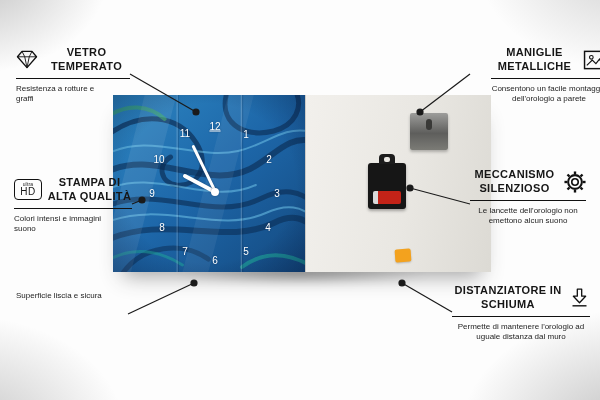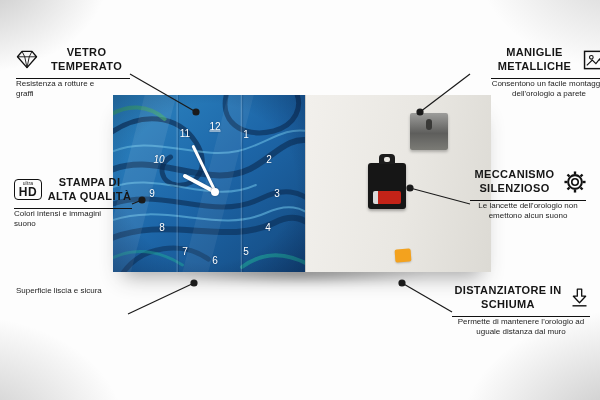--- a/index.html
+++ b/index.html
@@ -52,29 +52,29 @@
              background:linear-gradient(90deg,#d9d9d9 0 5px, #c32318 5px); }
   .foam-spacer { position:absolute; left:89px; top:154px; width:16px; height:13px; background:#f3a21e;
                  border-radius:2px; transform:rotate(-4deg); box-shadow:0 1px 2px rgba(0,0,0,0.2); }
 
   
   .callout { position:absolute; }
   .co-head { display:flex; align-items:center; gap:5px; border-bottom:1px solid #111; padding-bottom:4px; }
   .callout.right .co-head { flex-direction:row-reverse; }
   .co-title { flex:1; font-weight:bold; font-size:11px; line-height:1.25; letter-spacing:0.35px;
               text-align:center; }
-  .co-sub { font-size:8px; line-height:1.3; color:#1d1d1d; }
+  .co-sub { margin-top:5px; font-size:8px; line-height:1.3; color:#1d1d1d; }
   .callout.left  .co-sub { text-align:left; }
   .callout.right .co-sub { text-align:center; }
   .icon-box { flex:0 0 auto; display:flex; align-items:center; justify-content:center; }
 
   .uhd { width:26px; height:19px; border:1.5px solid #111; border-radius:4px; display:flex;
          flex-direction:column; align-items:center; justify-content:center; line-height:1; }
   .uhd .u { font-size:5px; letter-spacing:0.2px; }
-  .uhd .h { font-size:12px; font-weight:bold; letter-spacing:0.5px; }
+  .uhd .h { font-size:10px; font-weight:normal; letter-spacing:0.5px; }
 
   .co-vetro        { left:16px;  top:46px;  width:114px; }
   .co-stampa       { left:14px;  top:176px; width:118px; }
   .co-bordi        { left:16px;  top:286px; width:112px; }
   .co-maniglie     { left:491px; top:46px;  width:116px; }
   .co-meccanismo   { left:470px; top:168px; width:116px; }
   .co-distanziatore{ left:452px; top:284px; width:138px; }
 
   .connectors { position:absolute; left:0; top:0; width:600px; height:400px; pointer-events:none; }
 </style>
@@ -134,21 +134,21 @@
       <span class="clock-num" style="left:102px; top:31px;text-decoration:underline;">12</span>
       <span class="clock-num" style="left:133px; top:39px;">1</span>
       <span class="clock-num" style="left:156px; top:64px;">2</span>
       <span class="clock-num" style="left:164px; top:98px;">3</span>
       <span class="clock-num" style="left:155px; top:132px;">4</span>
       <span class="clock-num" style="left:133px; top:156px;">5</span>
       <span class="clock-num" style="left:102px; top:165px;">6</span>
       <span class="clock-num" style="left:72px;  top:156px;">7</span>
       <span class="clock-num" style="left:49px;  top:132px;">8</span>
       <span class="clock-num" style="left:39px;  top:98px;">9</span>
-      <span class="clock-num" style="left:46px;  top:64px;font-style:italic;">10</span>
+      <span class="clock-num" style="left:46px;  top:64px;">10</span>
       <span class="clock-num" style="left:72px;  top:38px;">11</span>
 
       <div class="hand hour"></div>
       <div class="hand minute"></div>
       <div class="center-cap"></div>
     </div>
 
     <div class="panel-back">
       <div class="hanger-plate"></div>
       <div class="mechanism">

